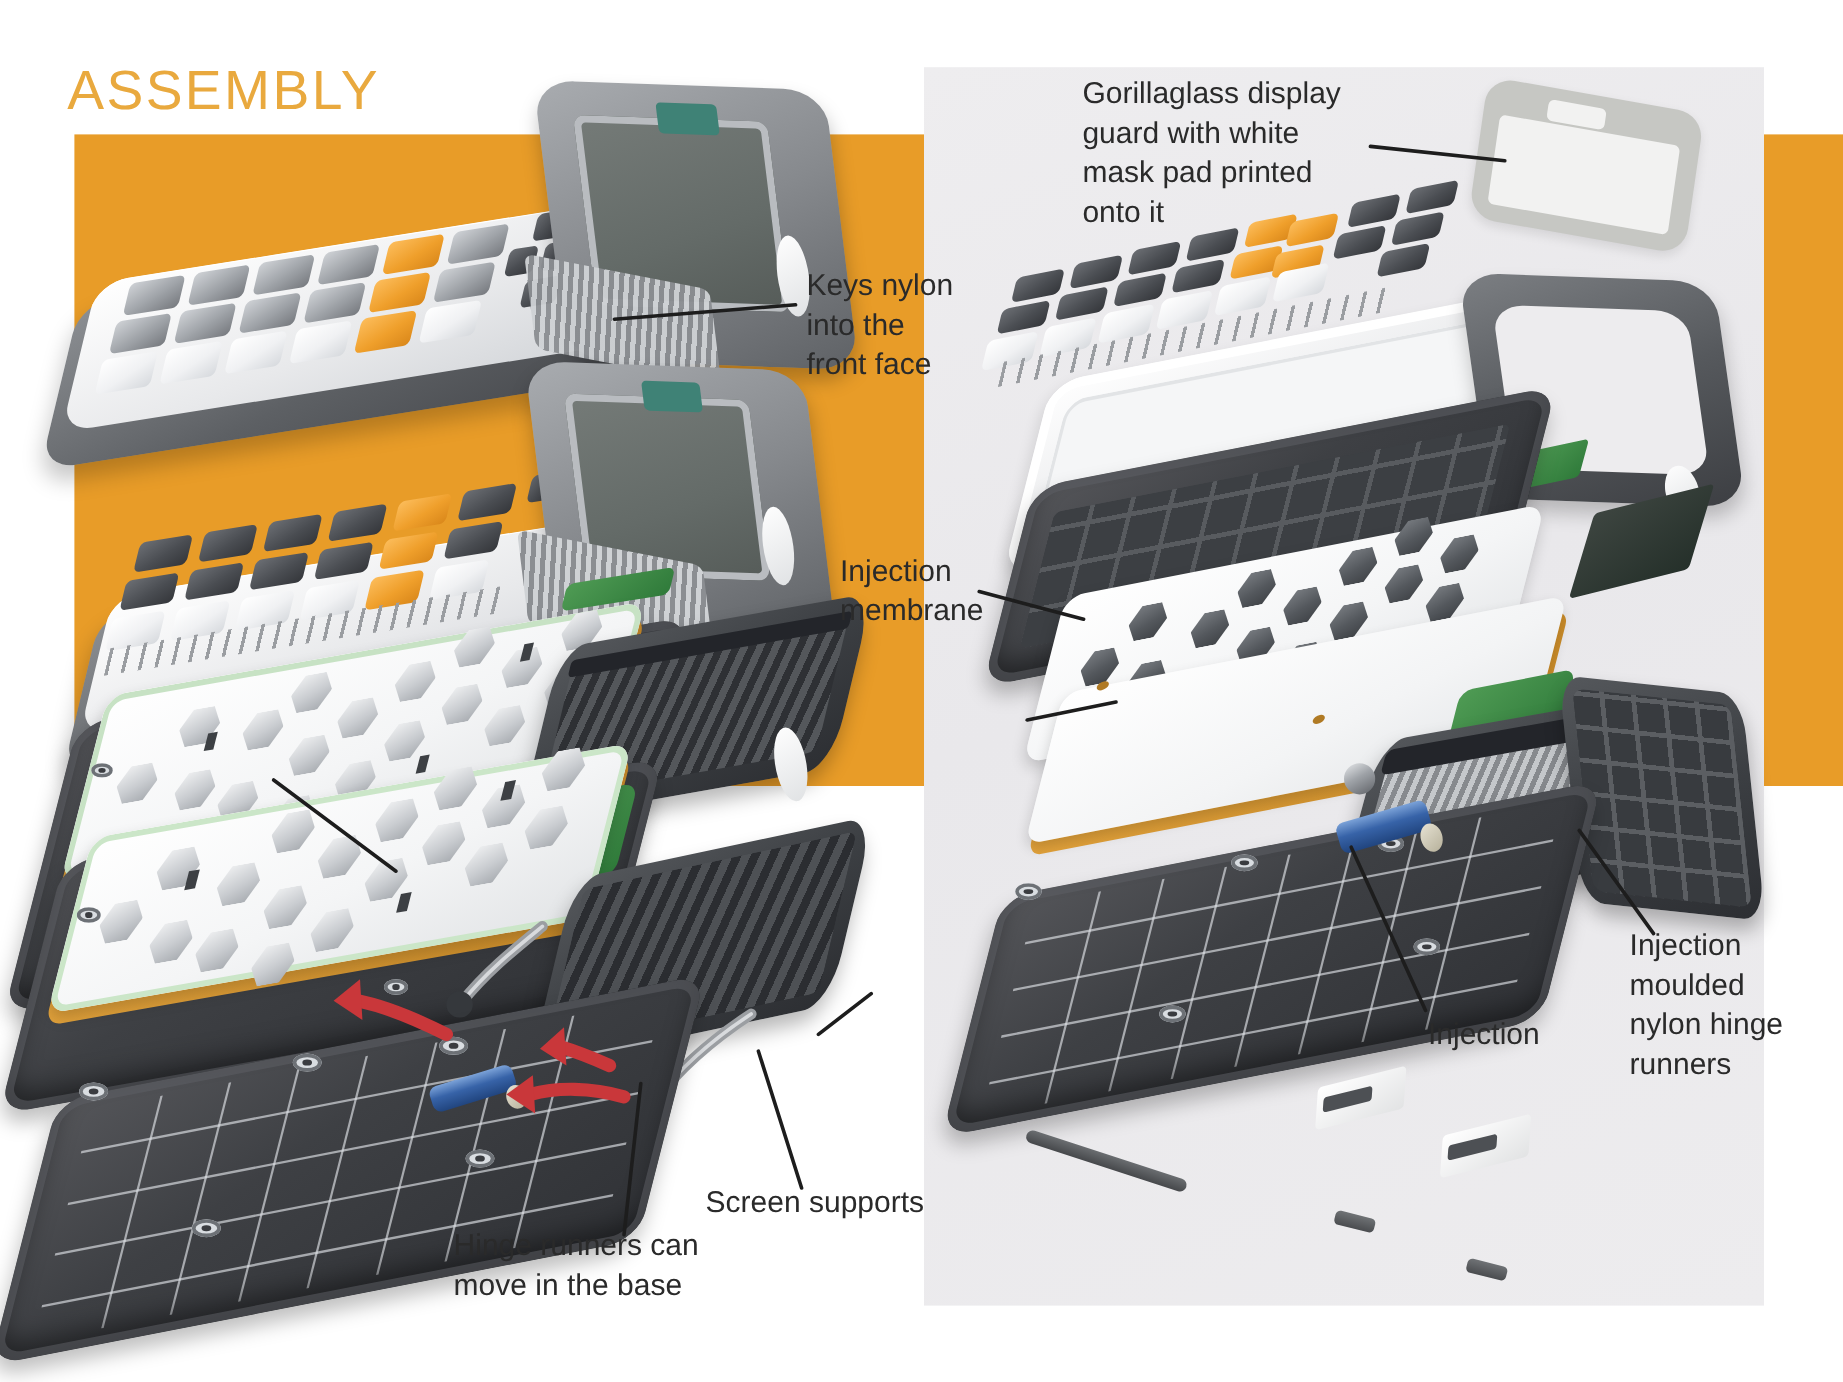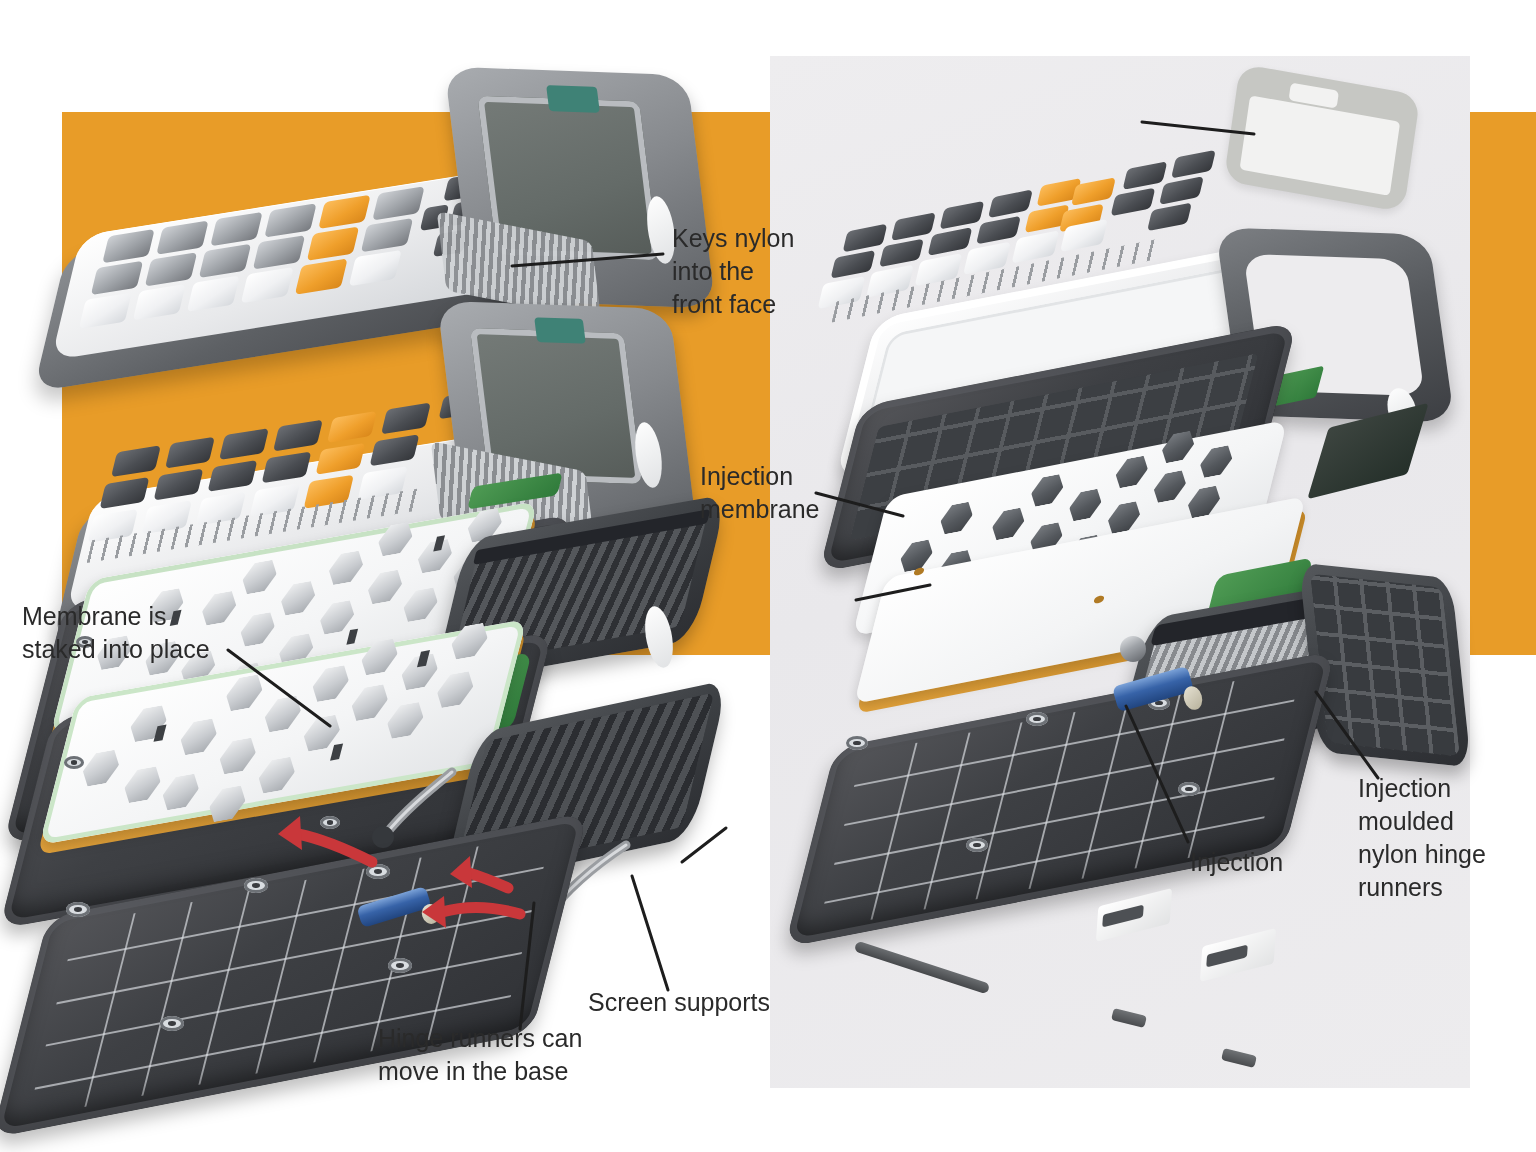--- a/index.html
+++ b/index.html
@@ -119,20 +119,21 @@
 </style>
 </head>
 <body>
 
 <div id="stage">
 
   <div class="block-orange-left"></div>
   <div class="panel-gray"></div>
   <div class="block-orange-right"></div>
 
+  <div class="title">ASSEMBLY</div>
 
   <div class="device" style="left:40px;top:70px;width:680px;height:260px;">
 
     <div class="body-base" style="left:10px;top:140px;width:560px;height:135px;transform:skewY(-9deg) skewX(-14deg);"></div>
     <div class="faceplate" style="left:26px;top:126px;width:530px;height:120px;transform:skewY(-9deg) skewX(-14deg);"></div>
 
     <div style="position:absolute;left:50px;top:128px;width:470px;height:110px;transform:skewY(-9deg) skewX(-14deg);">
       <div class="key gray" style="left:6px;top:4px;width:46px;height:26px;"></div>
       <div class="key gray" style="left:60px;top:4px;width:46px;height:26px;"></div>
       <div class="key gray" style="left:114px;top:4px;width:46px;height:26px;"></div>
@@ -553,29 +554,31 @@
       <line x1="1188" y1="842" x2="1126" y2="706"></line>
 
       <line x1="1378" y1="778" x2="1316" y2="692"></line>
     </g>
   </svg>
 
   <div class="callout" style="left:672px;top:222px;width:160px;">Keys nylon
 into the
 front face</div>
 
-  <div class="callout" style="left:22px;top:600px;width:260px;">Membrane is
-staked into place</div>
 
   <div class="callout" style="left:378px;top:1022px;width:290px;">Hinge runners can
 move in the base</div>
 
   <div class="callout" style="left:588px;top:986px;width:250px;">Screen supports</div>
 
 
+  <div class="callout" style="left:902px;top:62px;width:260px;">Gorillaglass display
+guard with white
+mask pad printed
+onto it</div>
 
   <div class="callout" style="left:700px;top:460px;width:160px;">Injection
 membrane</div>
 
 
   <div class="callout" style="left:1190px;top:846px;width:180px;">Injection</div>
 
   <div class="callout" style="left:1358px;top:772px;width:180px;">Injection
 moulded
 nylon hinge

